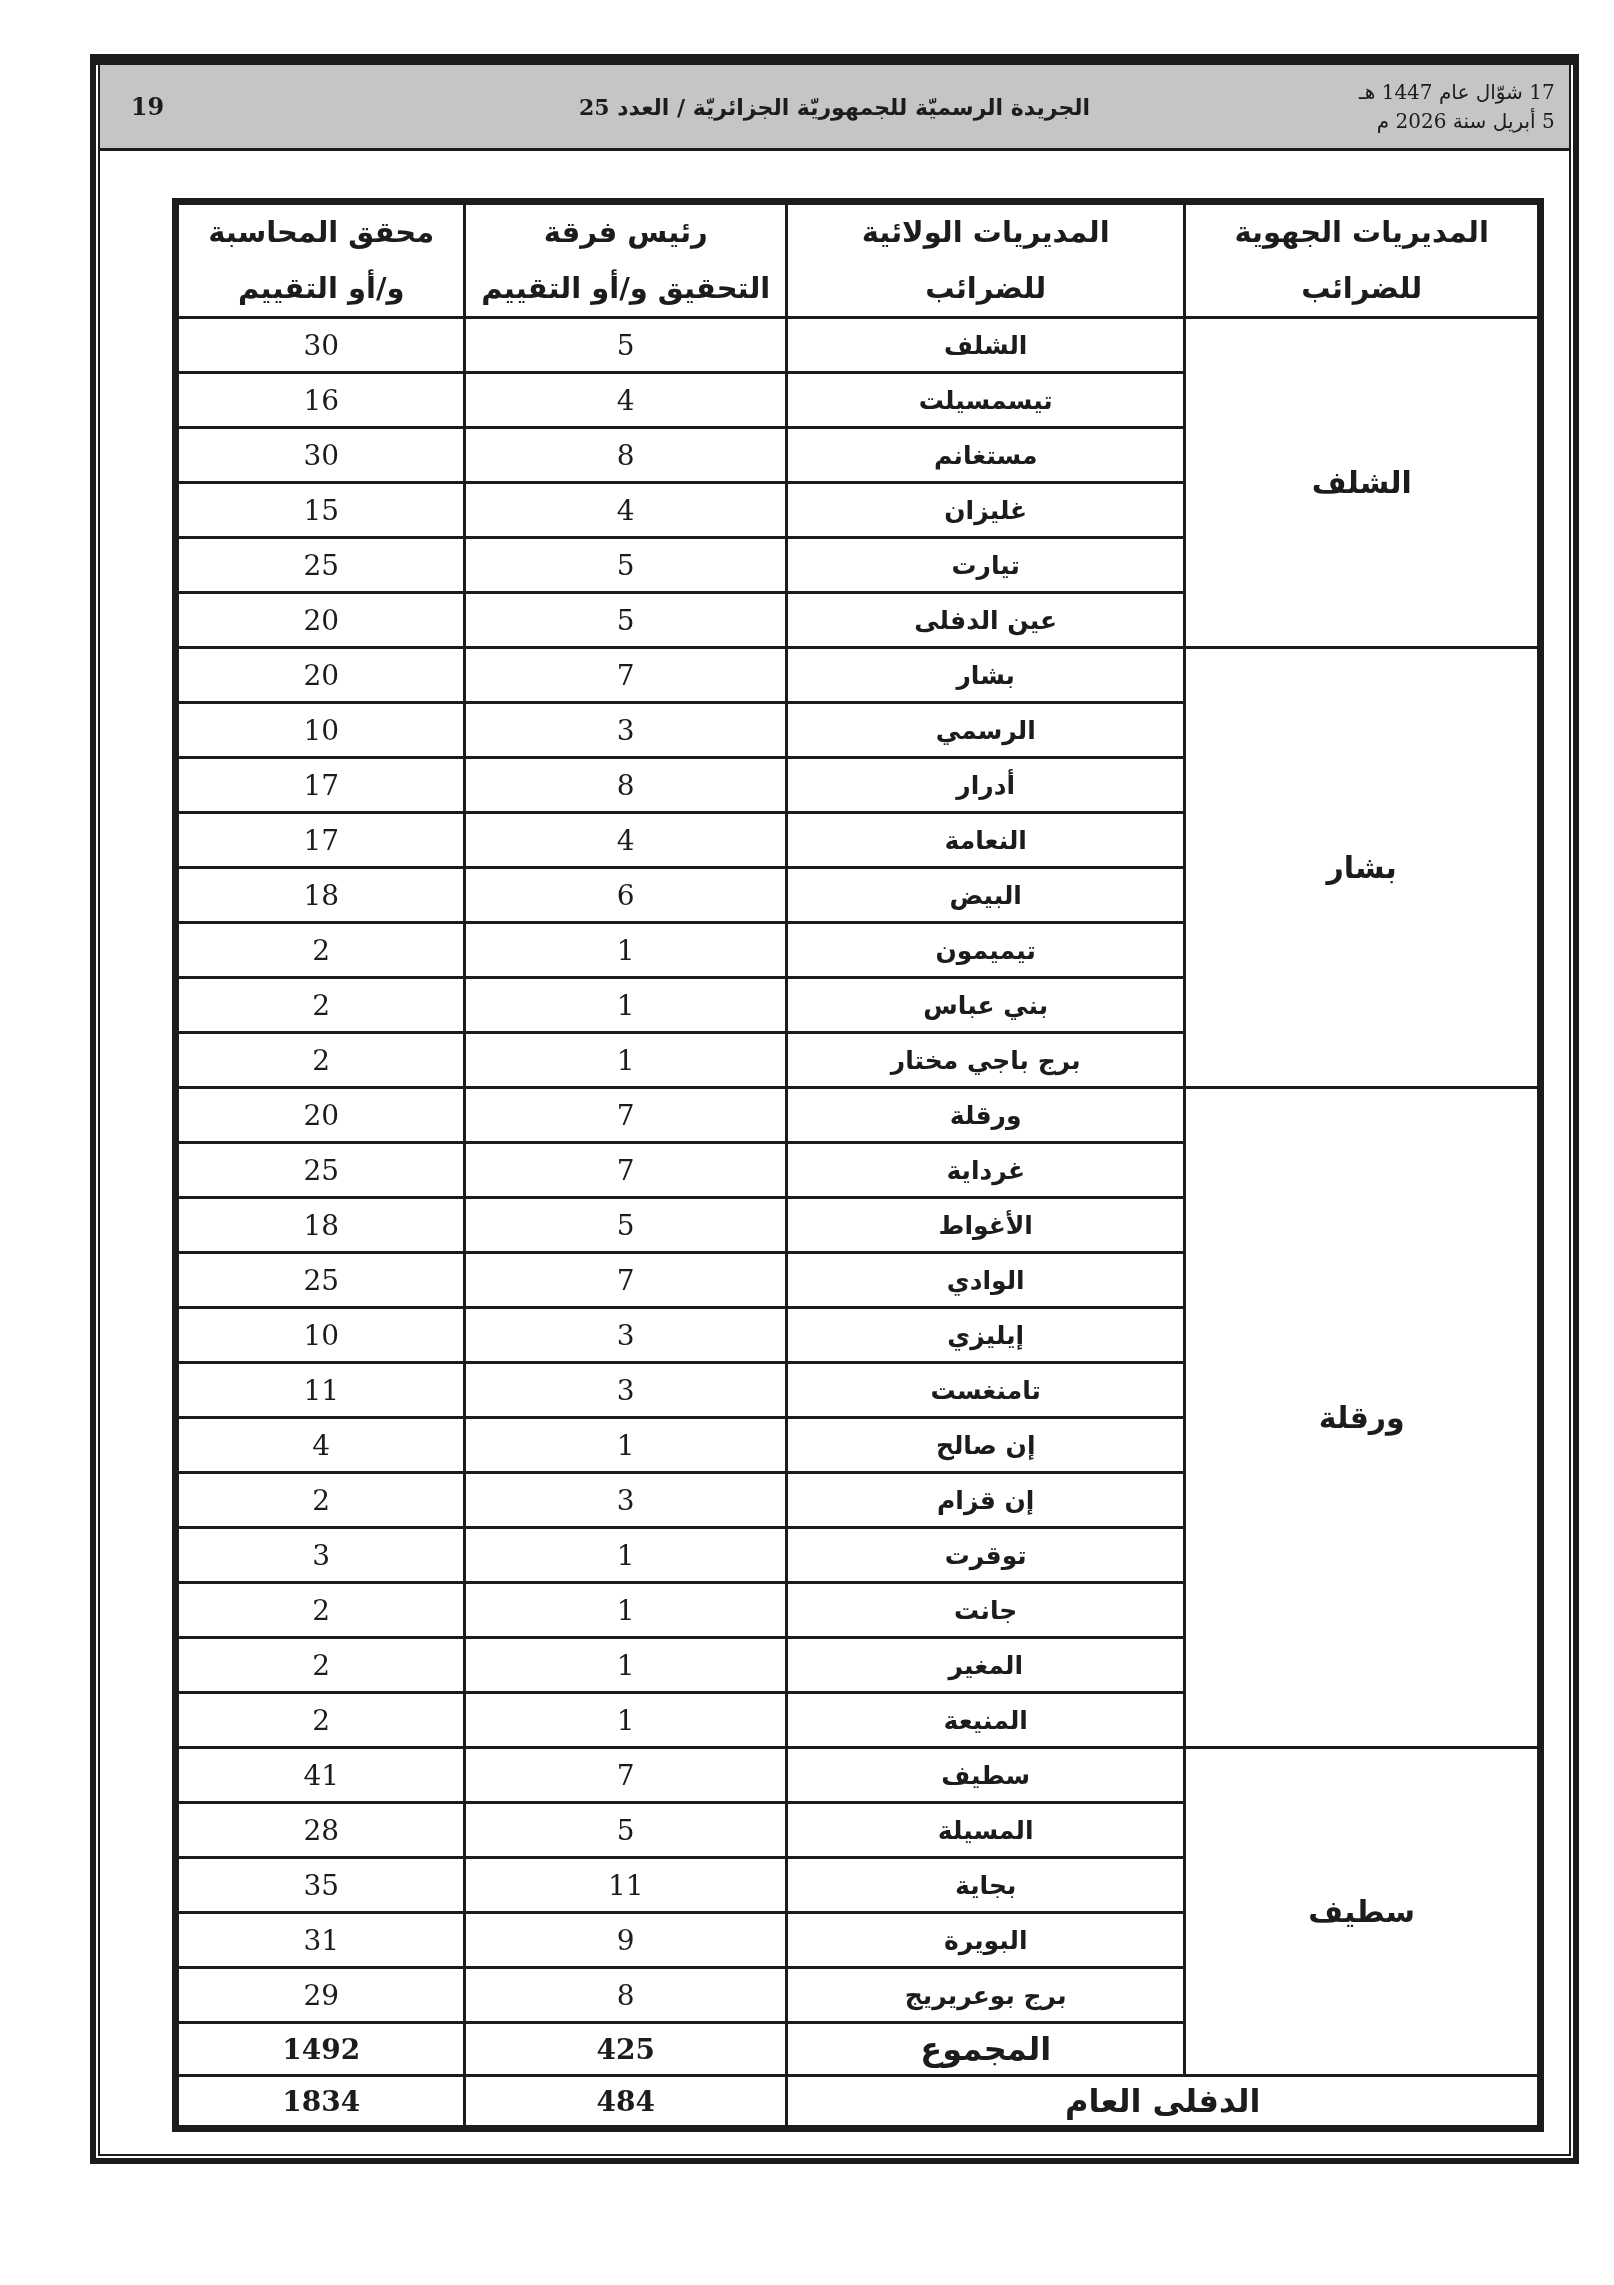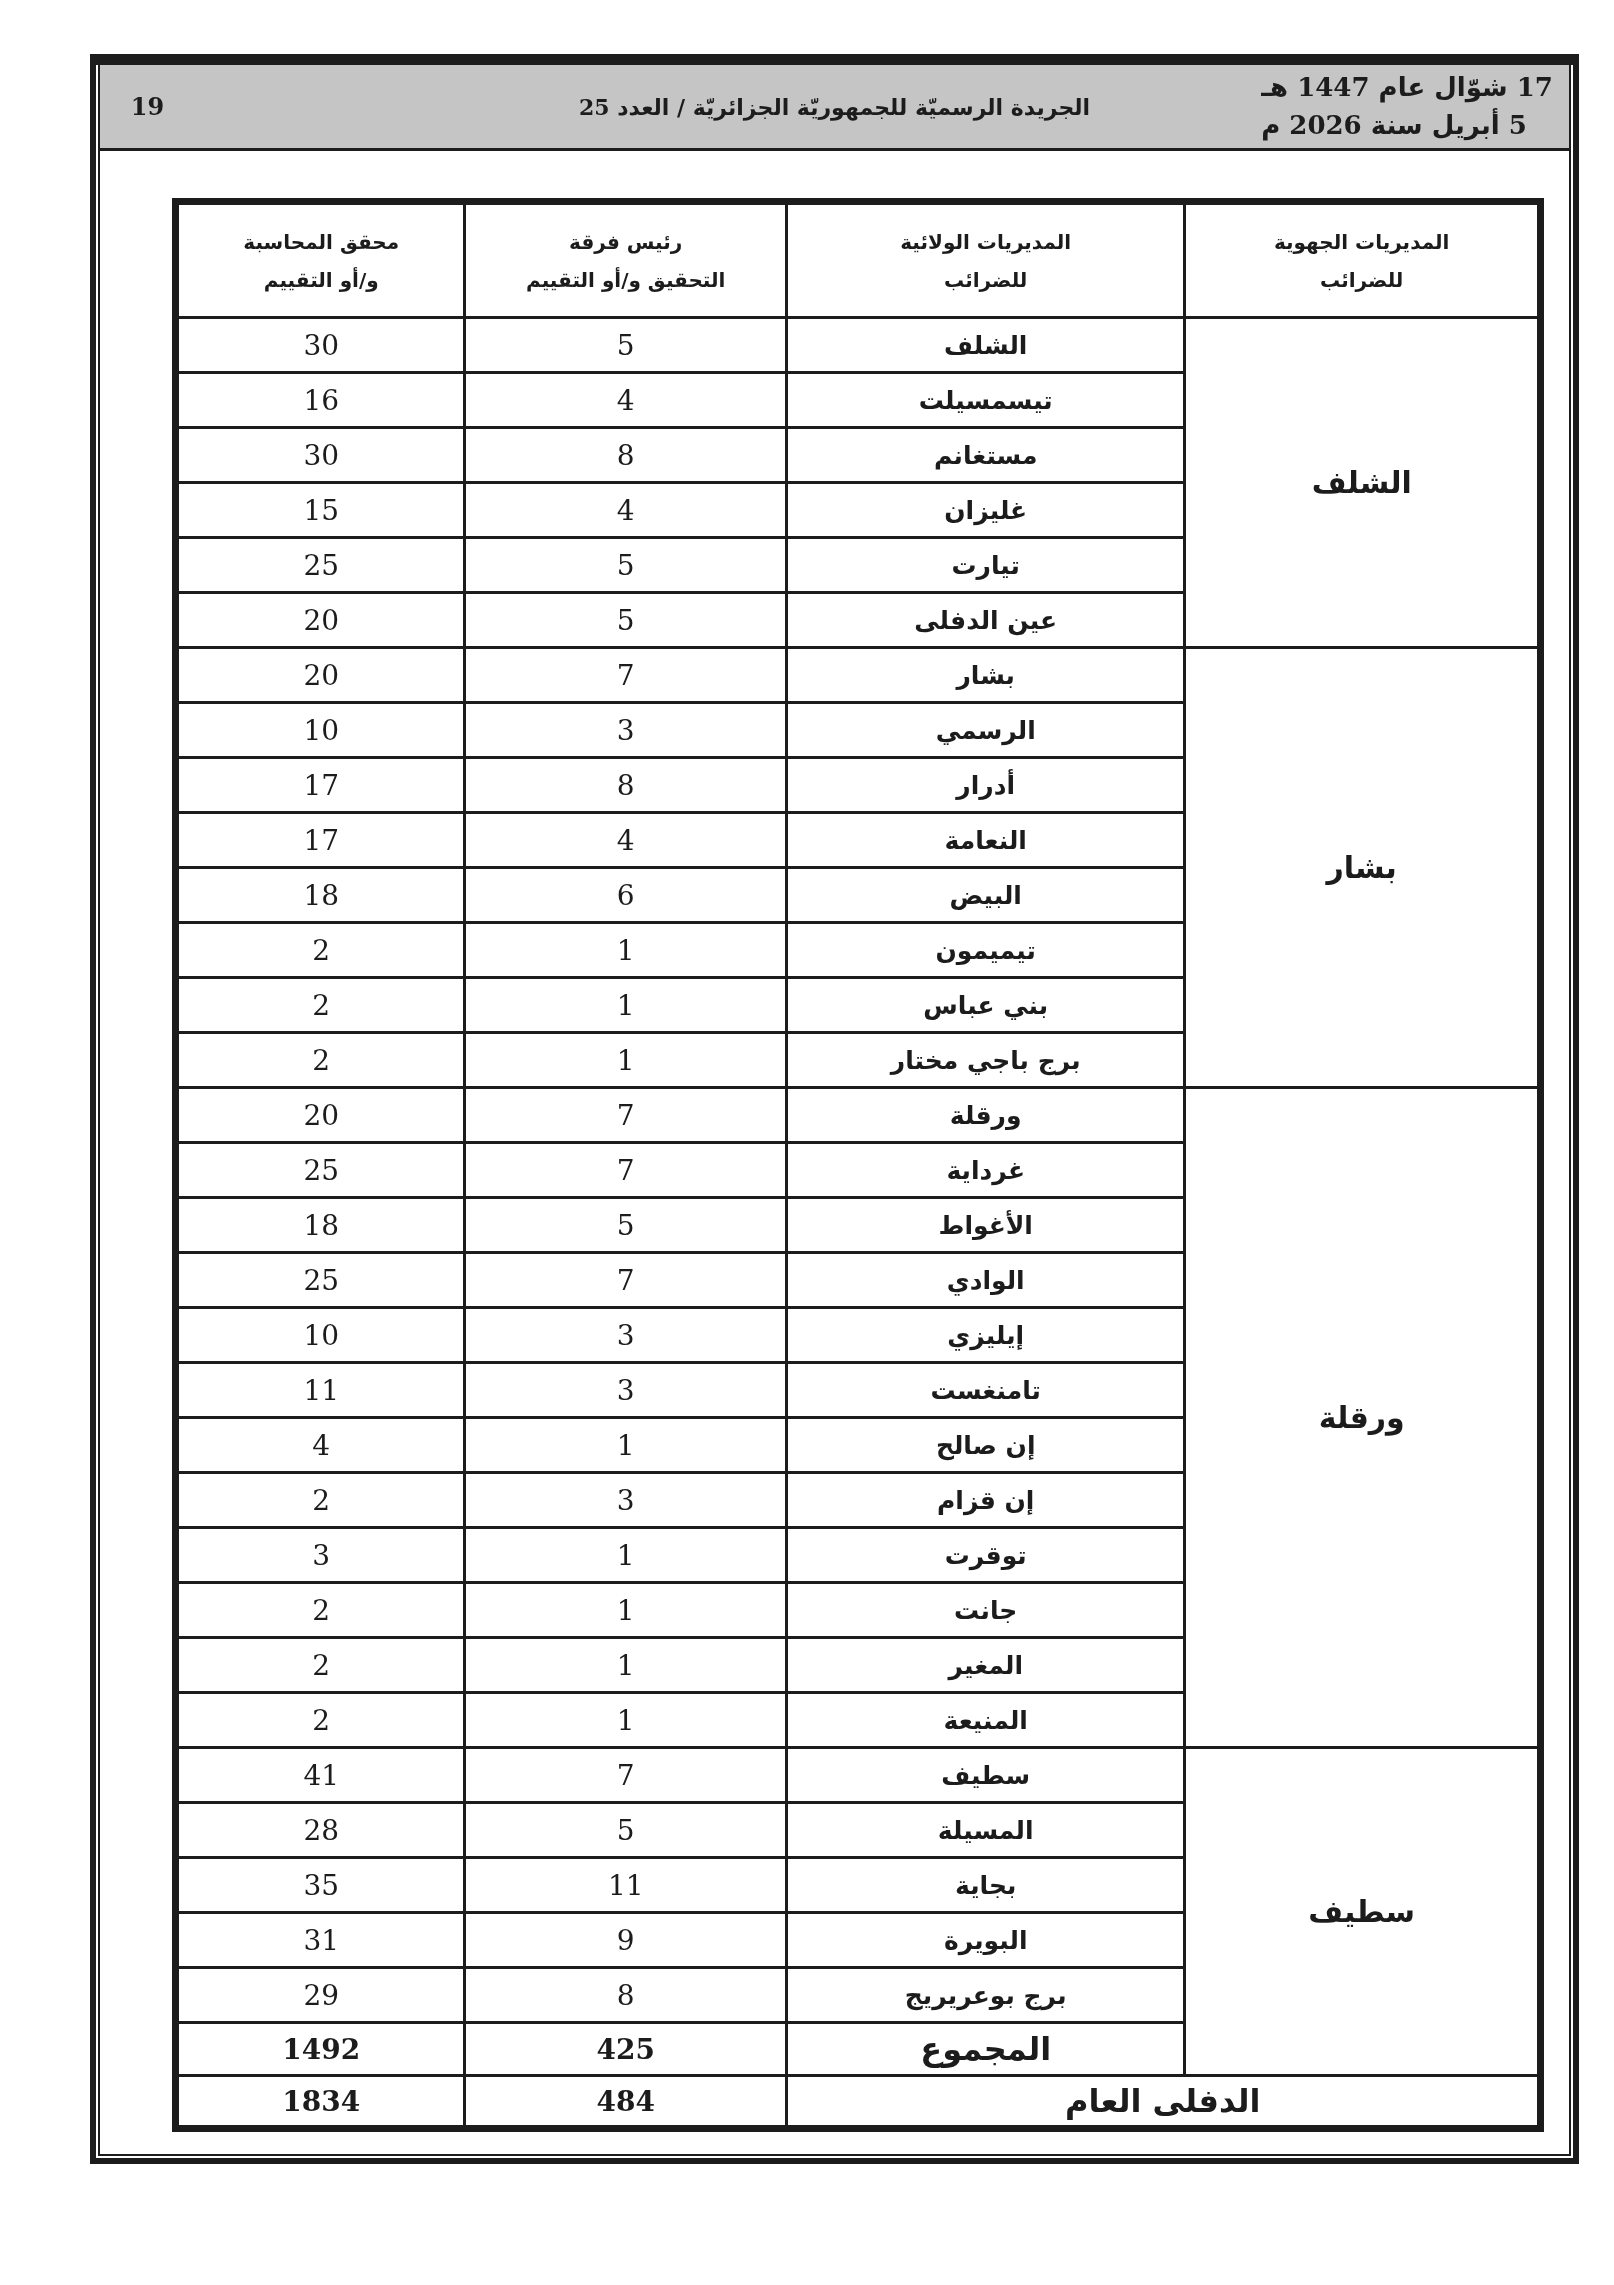--- a/index.html
+++ b/index.html
@@ -27,23 +27,23 @@
   }
   
   .header-bar{
     height:86px;background:var(--bar);
     border-bottom:3.6px solid var(--ink);
     display:grid;grid-template-columns:308px 1fr 308px;
     align-items:center;
   }
   .dates{
     padding-inline-start:14.5px;
-    font-size:26px;font-weight:bold;line-height:1.45;
-    font-family:"DejaVu Serif","DejaVu Sans",serif;
-    text-align:left;white-space:nowrap;
+    font-size:20px;font-weight:normal;line-height:1.45;
+    font-family:"DejaVu Serif","DejaVu Sans",serif;
+    text-align:right;white-space:nowrap;
   }
   .masthead-title{
     text-align:center;font-size:22px;font-weight:bold;
     font-family:"DejaVu Serif","DejaVu Sans",serif;
     white-space:nowrap;
   }
   .page-number{
     text-align:end;padding-inline-end:31px;
     font-size:24px;font-weight:bold;
     font-family:"DejaVu Serif","DejaVu Sans",serif;
@@ -55,21 +55,21 @@
     margin:47px 25px 0 71px; 
     border:7.2px solid var(--ink);
   }
   table.gz th,table.gz td{
     border:3.6px solid var(--ink);
     text-align:center;vertical-align:middle;
     padding:0 5.4px;overflow:hidden;
   }
   tr.header-row{height:116px;}
   table.gz th{
-    font-size:20px;font-weight:bold;line-height:1.9;
+    font-size:29px;font-weight:bold;line-height:1.9;
     white-space:pre-line;
   }
   tr.data-row{height:55px;}
   td.region-cell{
     font-size:30px;font-weight:bold;
   }
   td.city-cell{
     font-size:25px;font-weight:bold;
   }
   td.num-cell{

